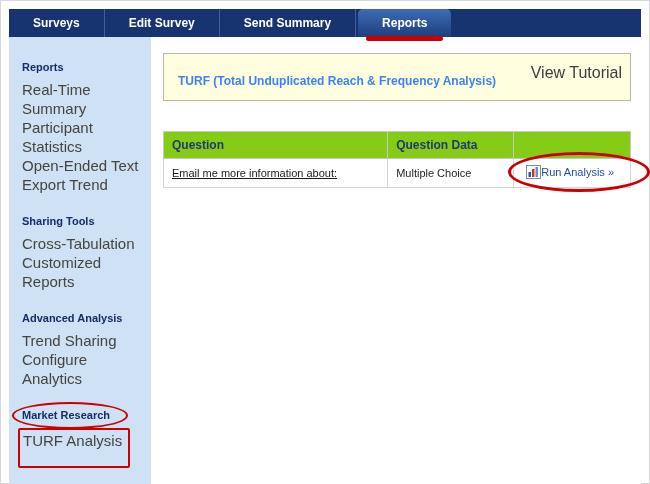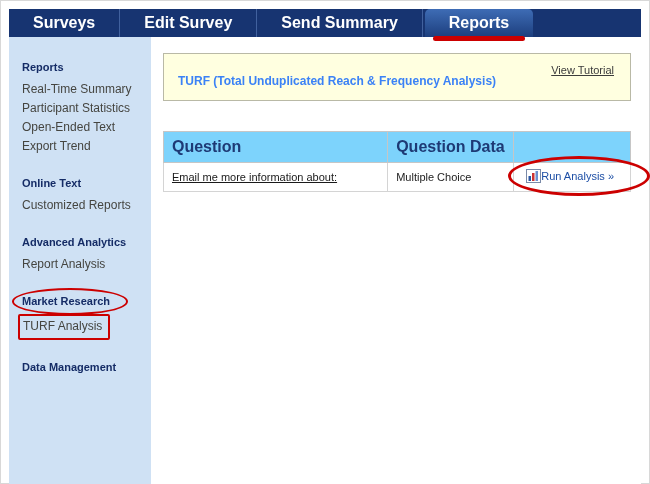--- a/index.html
+++ b/index.html
@@ -19,21 +19,21 @@
   
   .topnav {
     height: 28px;
     background: #173471;
     display: flex;
     align-items: stretch;
     position: relative;
   }
   .tab {
     color: #ffffff;
-    font-size: 16px;
+    font-size: 12px;
     font-weight: bold;
     line-height: 28px;
     padding: 0 24px;
     border-right: 1px solid #41619e;
     cursor: pointer;
     position: relative;
     white-space: nowrap;
   }
   .tab.active {
     background: linear-gradient(#3e6cb5, #1d3f7e);
@@ -66,39 +66,39 @@
   .sec-header {
     font-size: 11px;
     font-weight: bold;
     color: #152c66;
     margin-bottom: 7px;
     position: relative;
     width: fit-content;
   }
   .side-item {
     display: block;
-    font-size: 12px;
+    font-size: 15px;
     color: #454540;
     text-decoration: none;
     line-height: 19px;
     cursor: pointer;
     width: fit-content;
   }
   .ellipse-annot {
     position: absolute;
     left: -10px; top: -7px;
     width: 116px; height: 27px;
     border: 2.5px solid #cc0000;
     border-radius: 50%;
     pointer-events: none;
   }
   .box-annot {
     border: 2.5px solid #cc0000;
     border-radius: 2px;
-    padding: 1px 6px 2px 3px;
+    padding: 1px 6px 16px 3px;
     margin: 2px 8px 0 -4px;
   }
   
   .content {
     flex: 1;
     background: #ffffff;
     padding: 16px 10px 0 12px;
   }
   .panel {
     background: #ffffe0;
@@ -106,36 +106,35 @@
     padding: 20px 14px 12px 14px;
     position: relative;
   }
   .panel-title {
     font-size: 12px;
     font-weight: bold;
     color: #3b82f6;
   }
   .tutorial {
     position: absolute;
-    top: 10px; right: 16px;
-    font-size: 11px;
+    top: 10px; right: 8px;
+    font-size: 16px;
     color: #3c3c3c;
-    text-decoration: underline;
     cursor: pointer;
   }
   .qtable {
     width: 100%;
     margin-top: 30px;
     border-collapse: collapse;
     border: 1px solid #c6c6c6;
   }
   .qtable th {
-    background: #7dd3fc;
+    background: #84cc16;
     color: #1e3a75;
-    font-size: 16px;
+    font-size: 12px;
     font-weight: bold;
     text-align: left;
     padding: 6px 8px;
     border: 1px solid #c6c6c6;
   }
   .qtable td {
     font-size: 11px;
     color: #222222;
     padding: 6px 8px;
     border: 1px solid #d4d4d4;
@@ -190,27 +189,29 @@
 
       <div class="side-section">
         <div class="sec-header">Reports</div>
         <a class="side-item">Real-Time Summary</a>
         <a class="side-item">Participant Statistics</a>
         <a class="side-item">Open-Ended Text</a>
         <a class="side-item">Export Trend</a>
       </div>
 
       <div class="side-section">
-        <div class="sec-header">Online Text</div>
+        <div class="sec-header">Sharing Tools</div>
+        <a class="side-item">Cross-Tabulation</a>
         <a class="side-item">Customized Reports</a>
       </div>
 
       <div class="side-section">
-        <div class="sec-header">Advanced Analytics</div>
-        <a class="side-item">Report Analysis</a>
+        <div class="sec-header">Advanced Analysis</div>
+        <a class="side-item">Trend Sharing</a>
+        <a class="side-item">Configure Analytics</a>
       </div>
 
       <div class="side-section">
         <div class="sec-header">
           <span>Market Research</span>
           <div class="ellipse-annot"></div>
         </div>
         <a class="side-item box-annot">TURF Analysis</a>
       </div>
 

